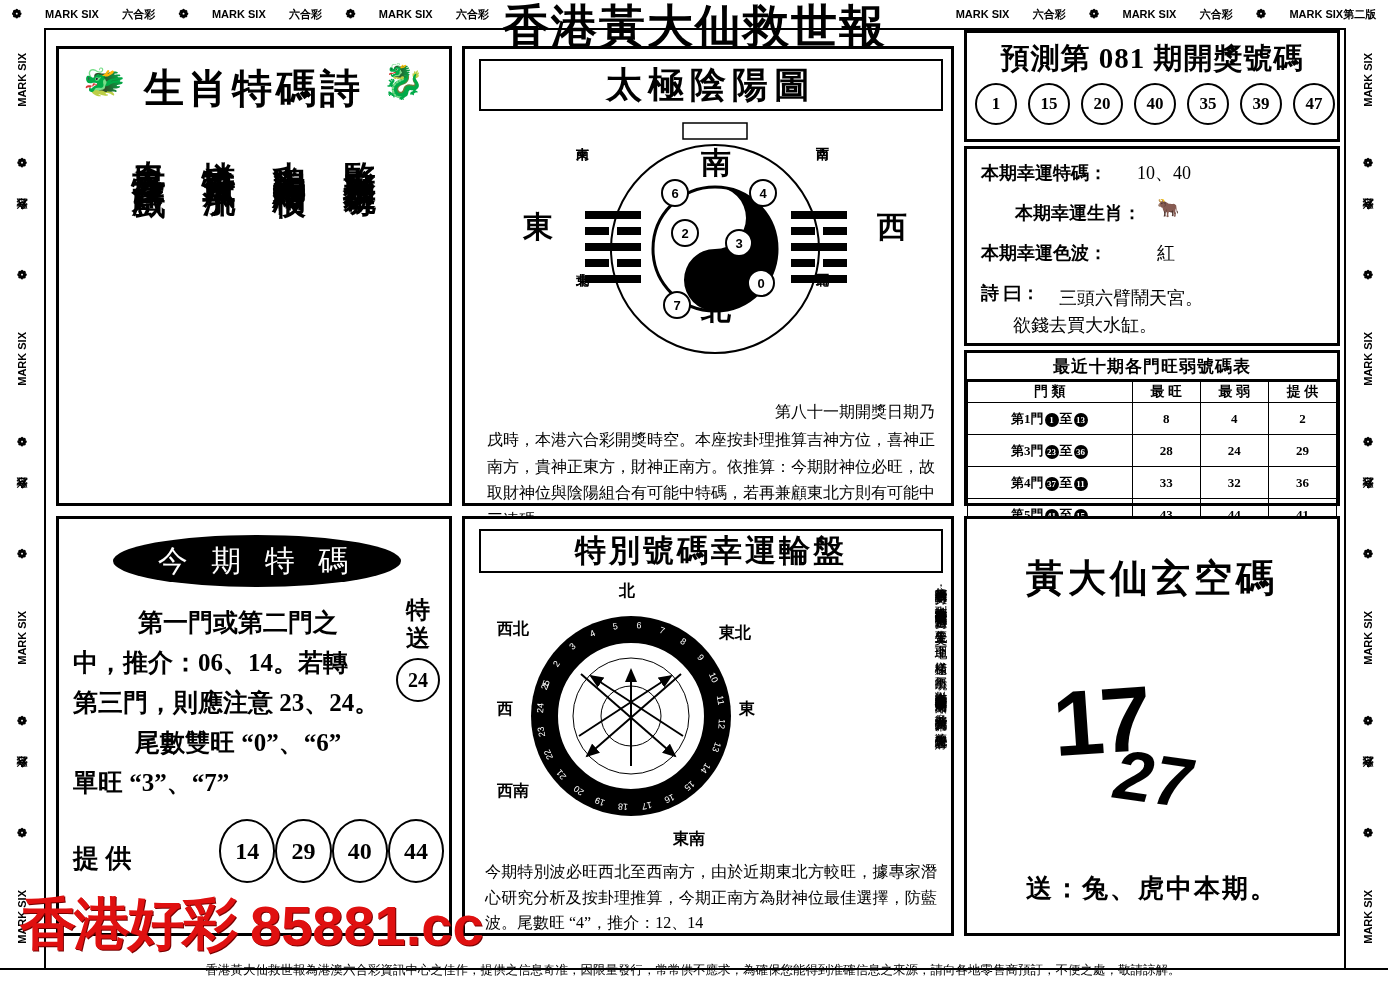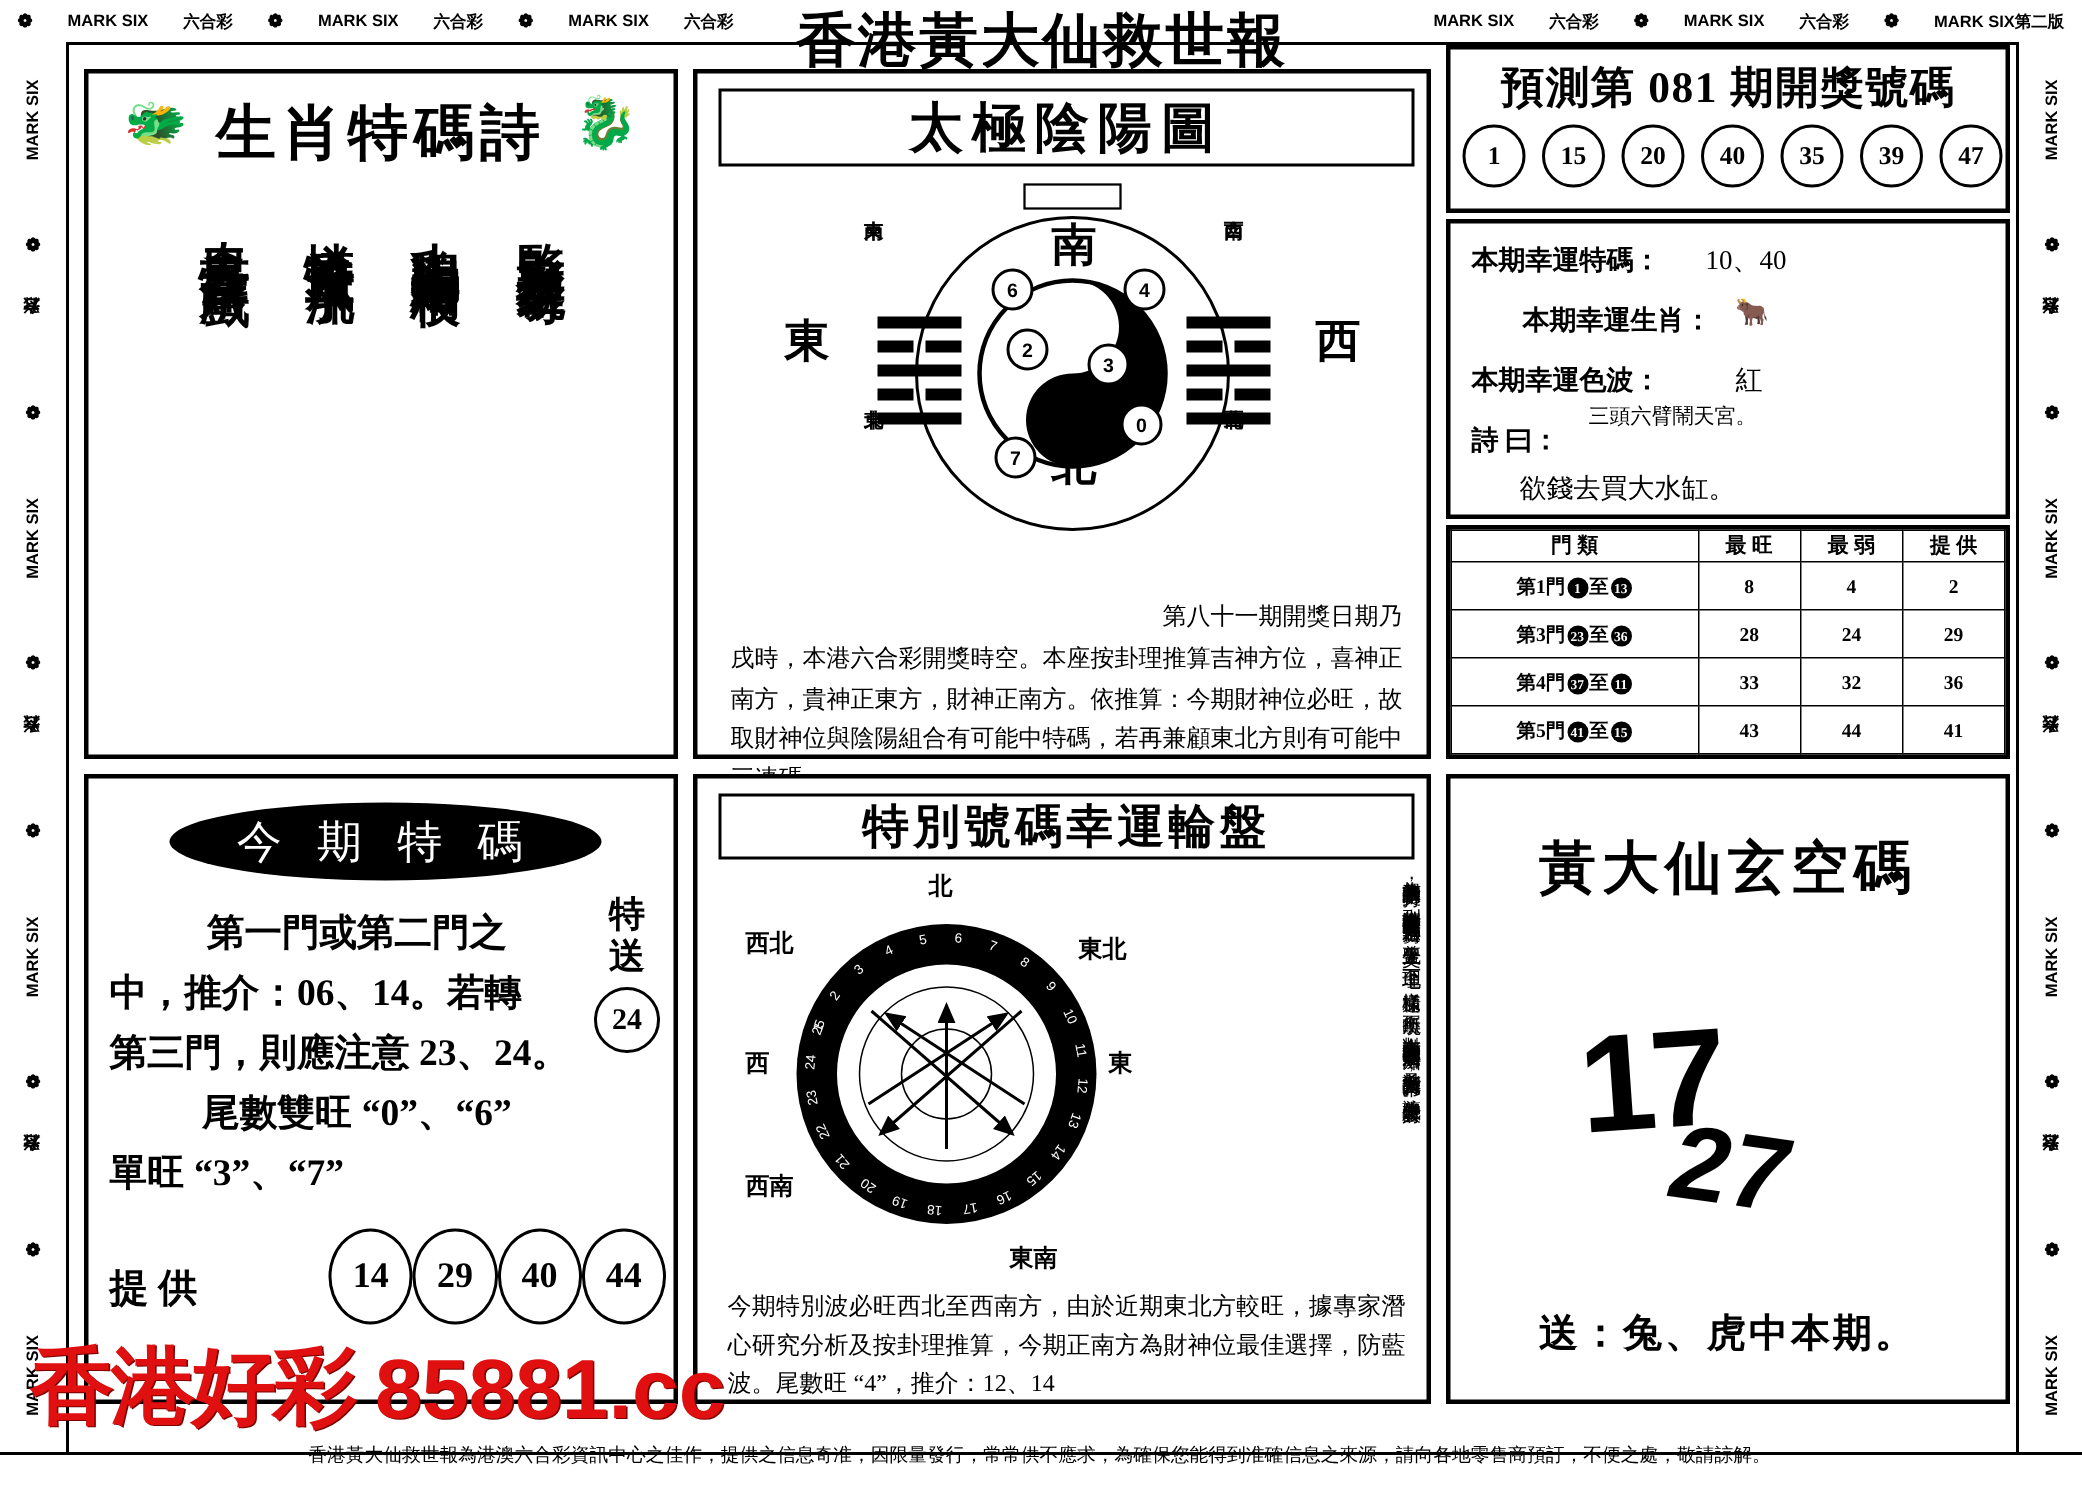--- a/index.html
+++ b/index.html
@@ -43,21 +43,21 @@
     font-family:"Liberation Sans", sans-serif;
   }
   .hstrip{display:flex;align-items:center;justify-content:space-around;width:100%;}
   .hitem{font-size:11px;font-weight:bold;}
   .flower{font-size:12px;}
 
   
   .masthead{
     position:absolute;left:460px;top:4px;width:470px;height:46px;
     display:flex;align-items:center;justify-content:center;
-    font-size:39px;font-weight:bold;letter-spacing:2px;
+    font-size:46px;font-weight:bold;letter-spacing:2px;
     font-family:"Liberation Serif", serif;
   }
 
   
   .panel{position:absolute;border:3px solid #000;background:#fff;box-sizing:border-box;}
 
   
   .pA{left:56px;top:46px;width:396px;height:460px;}
   .pA .title{
     position:absolute;left:0;top:12px;width:100%;
@@ -119,21 +119,21 @@
   
   .pD{left:964px;top:146px;width:376px;height:200px;}
   .pD .row{position:absolute;left:14px;font-size:18px;font-weight:bold;}
   .pD .val{position:absolute;font-size:18px;}
   .r1{top:12px;} .r2{top:52px;margin-left:34px;} .r3{top:92px;}
   .v1{left:170px;top:12px;}
   .v2{left:190px;top:48px;font-size:22px;}
   .v3{left:190px;top:92px;}
   .poem2{position:absolute;left:14px;top:132px;font-size:18px;font-weight:bold;}
   .poem2b{position:absolute;left:46px;top:164px;font-size:18px;}
-  .poem2val{position:absolute;left:92px;top:120px;font-size:14px;}
+  .poem2val{position:absolute;left:92px;top:137px;font-size:18px;}
 
   
   .pE{left:964px;top:350px;width:376px;height:156px;}
   .pE table{
     width:100%;height:100%;border-collapse:collapse;
     font-size:13px;text-align:center;
   }
   .pE caption{
     caption-side:top;font-size:17px;font-weight:bold;letter-spacing:1px;
     padding:2px 0 1px;border-bottom:2px solid #000;
@@ -393,20 +393,21 @@
     <div class="val v2">🐂</div>
     <div class="row r3">本期幸運色波：</div>
     <div class="val v3">紅</div>
     <div class="poem2">詩 曰：</div>
     <div class="poem2val">三頭六臂鬧天宮。</div>
     <div class="poem2b">欲錢去買大水缸。</div>
   </div>
 
   <div class="panel pE">
     <table>
+      <caption>最近十期各門旺弱號碼表</caption>
       <thead>
         <tr>
           <th>門 類</th>
           <th>最 旺</th>
           <th>最 弱</th>
           <th>提 供</th>
         </tr>
       </thead>
       <tbody>
         <tr>

